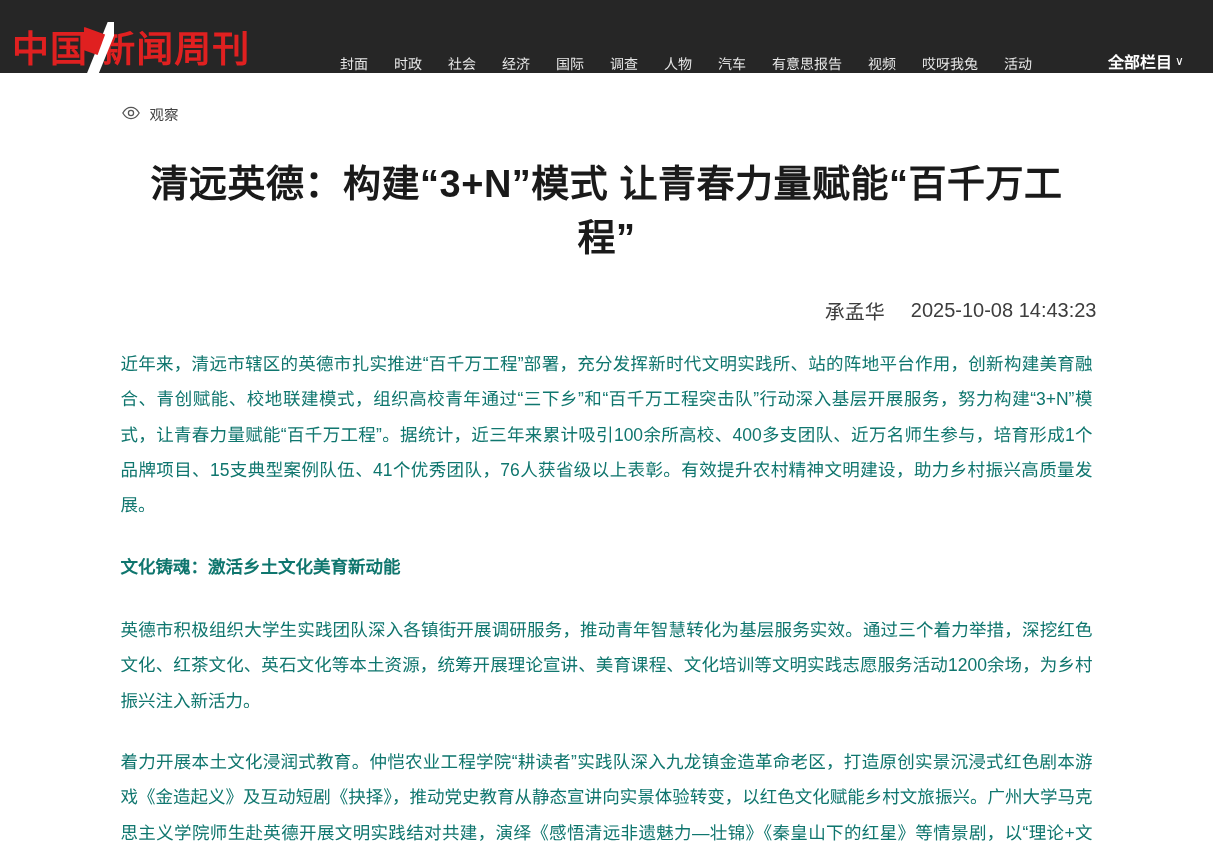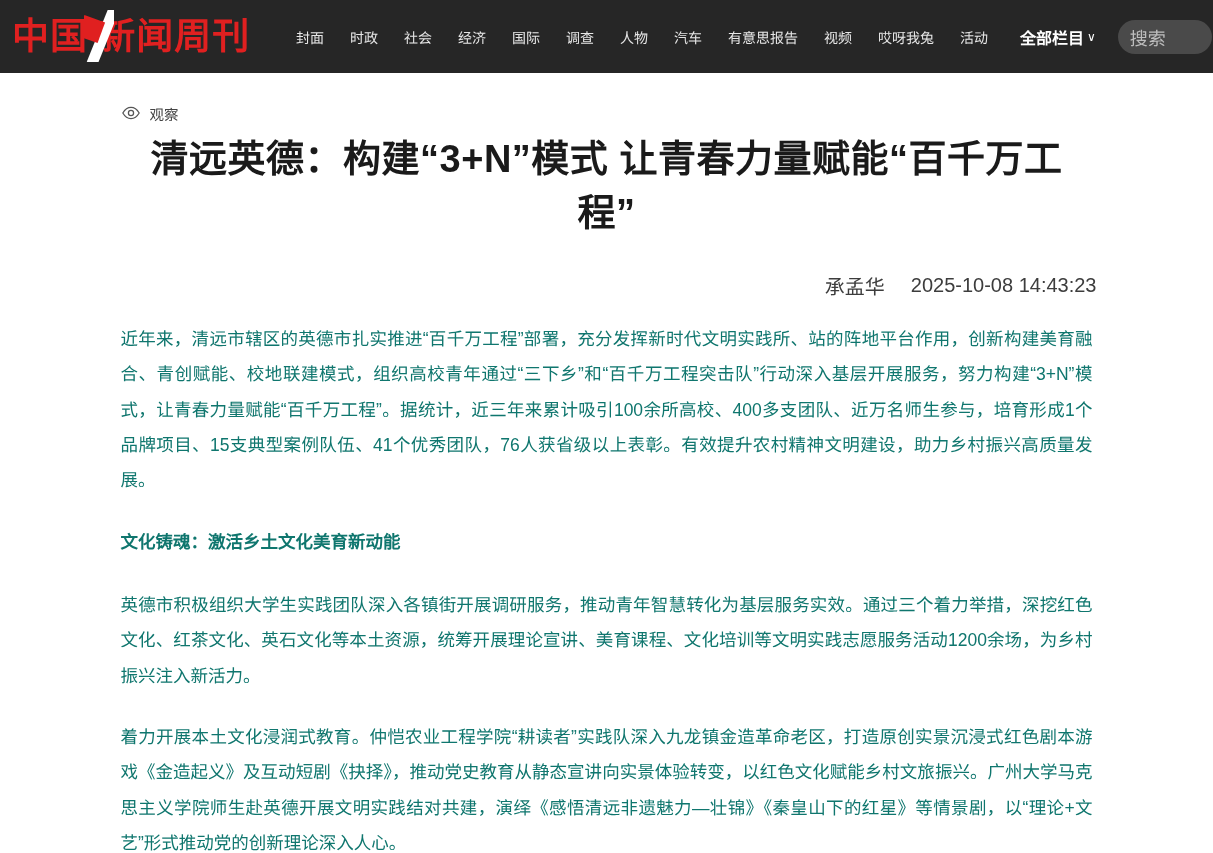--- a/index.html
+++ b/index.html
@@ -9,23 +9,24 @@
     background: #efefef;
     font-family: "Liberation Sans", "DejaVu Sans", sans-serif;
   }
 
   
   .site-header {
     width: 1213px;
     height: 73px;
     background: #262626;
     display: flex;
-    align-items: center;
+    align-items: flex-end;
     padding: 0 0 0 12px;
     position: relative;
+    gap: 44px;
   }
   .logo {
     width: 258px;
     height: 48px;
     display: flex;
     align-items: center;
     position: relative;
     flex: 0 0 auto;
   }
   .logo-text {
@@ -137,21 +138,21 @@
     color: #444444;
   }
   h1.title {
     font-family: "Liberation Sans", "DejaVu Sans", sans-serif;
     font-size: 38px;
     font-weight: bold;
     color: #1a1a1a;
     text-align: center;
     line-height: 1.42;
     letter-spacing: 0.5px;
-    margin: 8px 16px 0 16px;
+    margin: 33px 16px 0 16px;
   }
   .meta {
     display: flex;
     align-items: center;
     margin: 30px 0 0 4px;
     font-size: 20px;
     color: #3d3d3d;
     justify-content: flex-end;
   }
   .meta-author { margin-right: 26px; }

